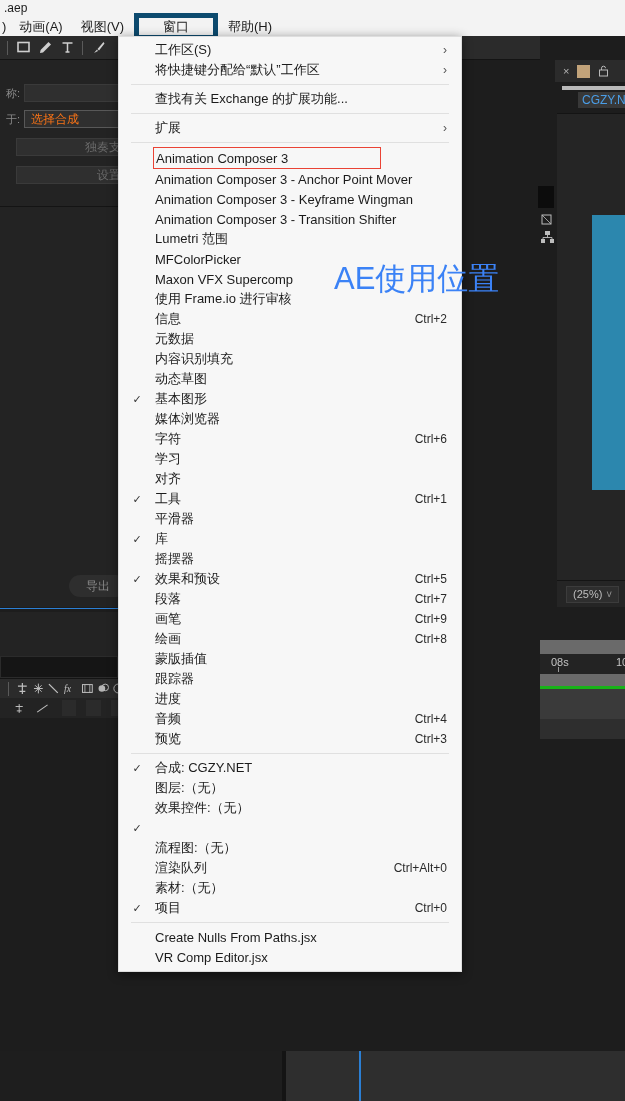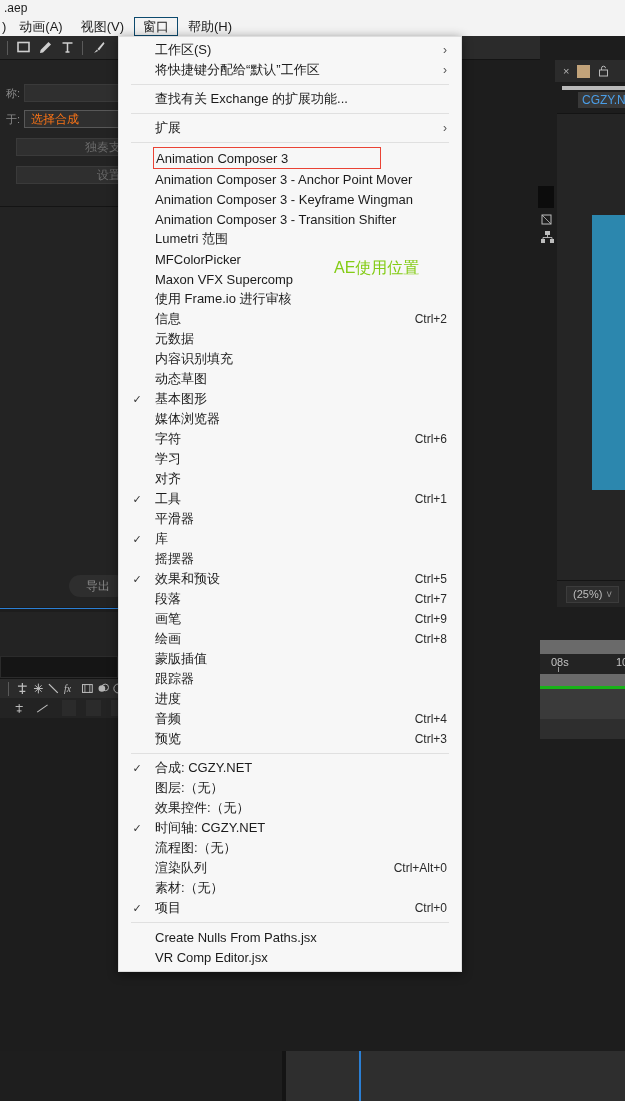--- a/index.html
+++ b/index.html
@@ -28,21 +28,21 @@
   .ae-menubar {
     position: absolute; left: 0; top: 16px; width: 625px; height: 20px;
     background: #f3f3f3; color: #1b1b1b; font-size: 13px;
     display: flex; align-items: center; box-sizing: border-box;
   }
   .ae-menubar .m-item {
     padding: 1px 9px; line-height: 17px; white-space: nowrap;
   }
   .ae-menubar .m-item.first { padding-left: 2px; padding-right: 4px; }
   .ae-menubar .m-item.active {
-    border: 1px solid #0c4a6e; padding: 0px 8px; margin: 0 1px;
+    border: 5px solid #0c4a6e; padding: 0px 24px; margin: 0 1px;
   }
 
   .ae-toolbar {
     position: absolute; left: 0; top: 36px; width: 555px; height: 24px;
     background: #2b2b2b; border-bottom: 1px solid #141414;
     display: flex; align-items: center; padding-left: 3px;
     box-sizing: border-box;
   }
   .tool-sep { width: 1px; height: 14px; background: #5a5a5a; margin: 0 4px; }
   .tool-btn { width: 22px; height: 20px; display: flex; align-items: center;
@@ -210,22 +210,22 @@
   .mi .arrow { color: #555; font-size: 12px; margin-left: 12px; }
   .mi.highlight {
     border: 1px solid #ea4335;
     height: 22px; margin: 0 80px 0 34px; padding-left: 2px;
     box-sizing: border-box; width: auto;
   }
   .msep {
     height: 1px; background: #e0e0e0; margin: 4px 12px 4px 12px;
   }
   .ae-note {
-    position: absolute; left: 334px; top: 258px; color: #84cc16;
-    font-size: 16px; letter-spacing: 0px; z-index: 60; white-space: nowrap;
+    position: absolute; left: 334px; top: 258px; color: #3b82f6;
+    font-size: 31px; letter-spacing: 0px; z-index: 60; white-space: nowrap;
   }
 </style>
 </head>
 <body>
 
 <div id="ae-root">
 
   <div class="ae-titlebar">.aep</div>
 
   <div class="ae-menubar">
@@ -540,21 +540,20 @@
     <div class="mi">
       <span class="check"></span>
       <span class="lbl">图层:（无）</span>
     </div>
     <div class="mi">
       <span class="check"></span>
       <span class="lbl">效果控件:（无）</span>
     </div>
     <div class="mi">
       <span class="check">✓</span>
-      <span class="lbl">时间轴: CGZY.NET</span>
     </div>
     <div class="mi">
       <span class="check"></span>
       <span class="lbl">流程图:（无）</span>
     </div>
     <div class="mi">
       <span class="check"></span>
       <span class="lbl">渲染队列</span>
       <span class="accel">Ctrl+Alt+0</span>
     </div>

